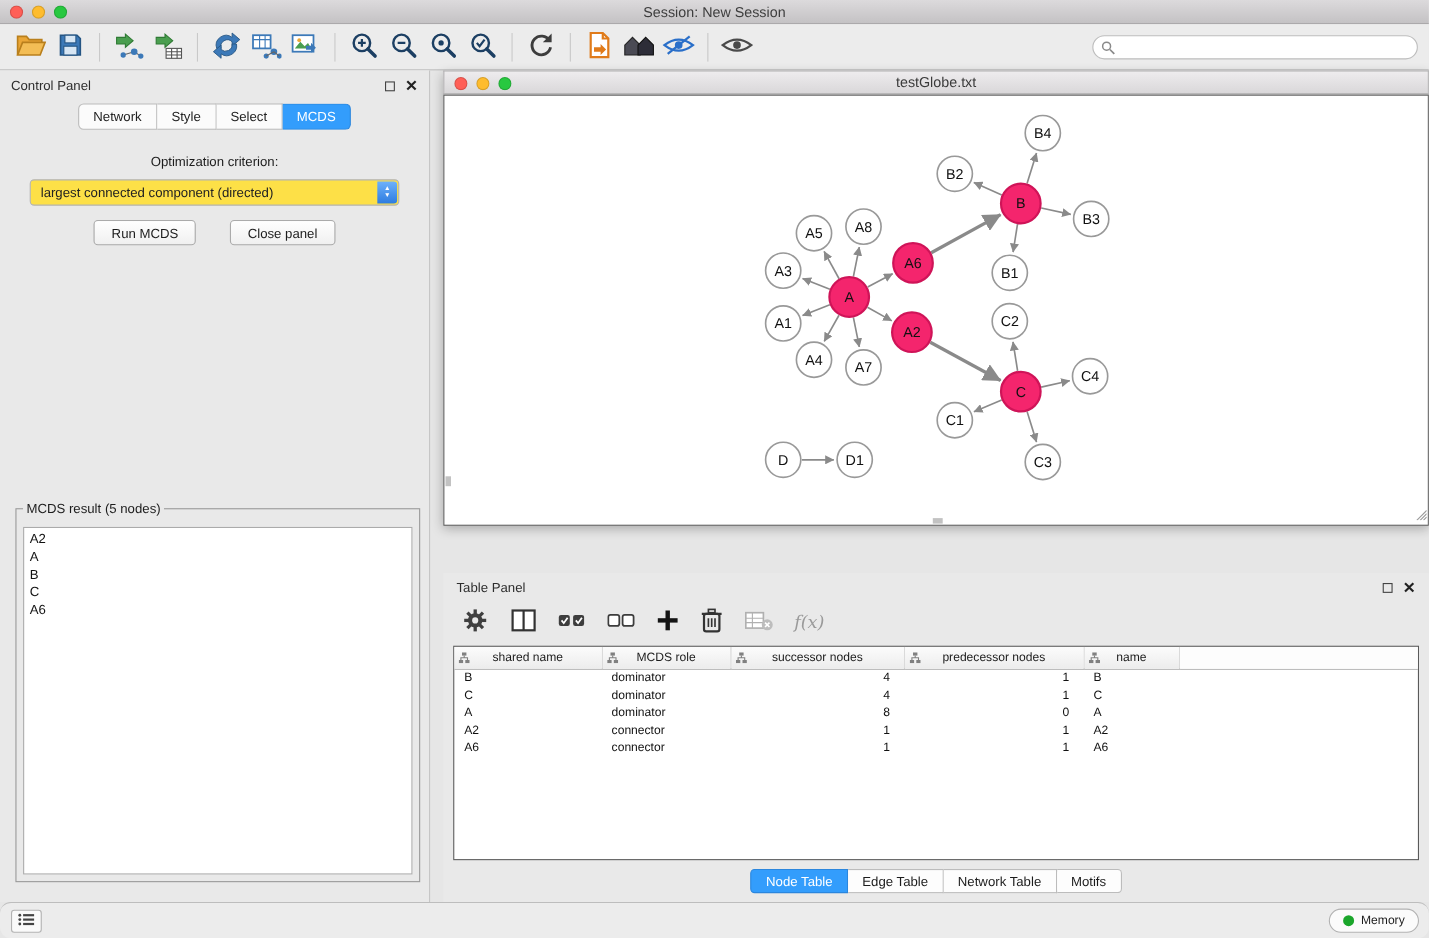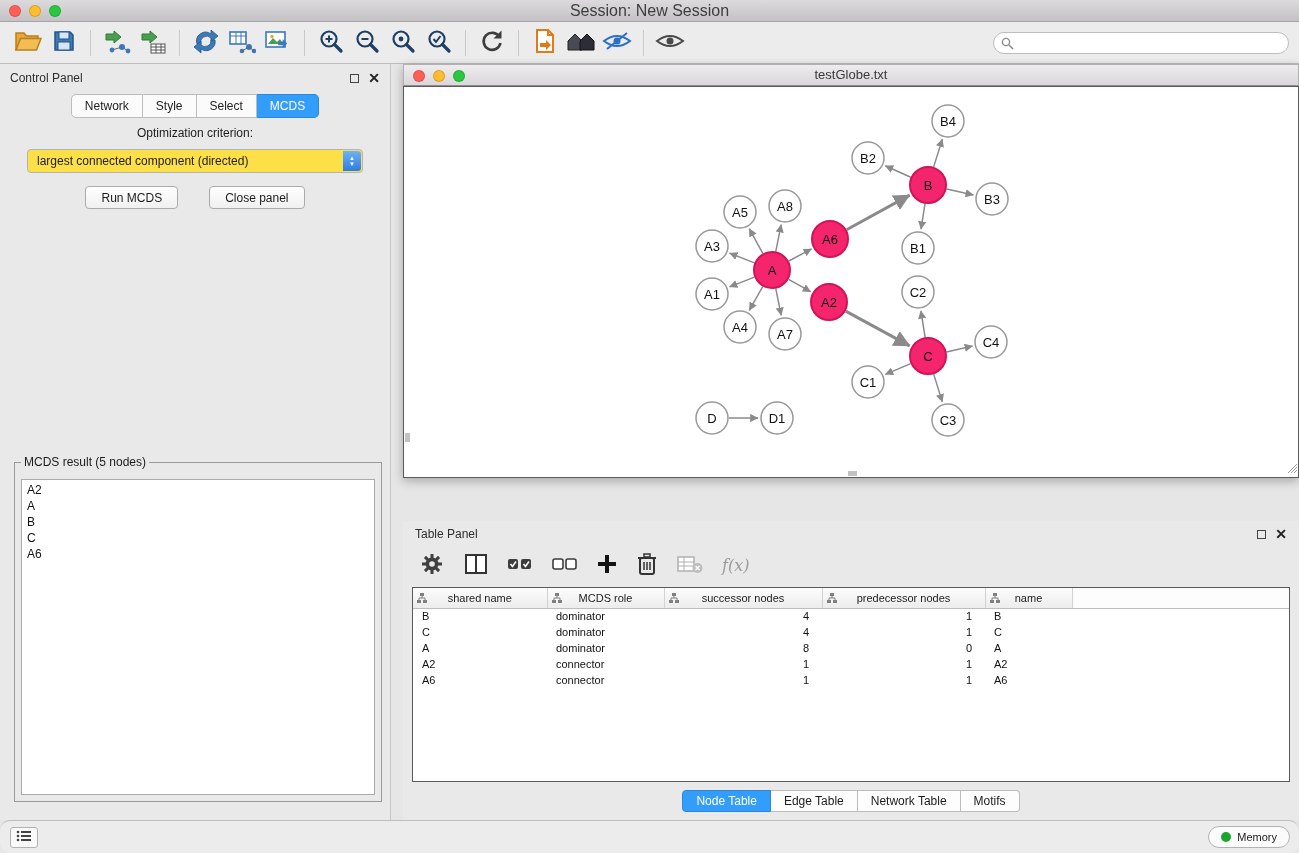--- a/index.html
+++ b/index.html
@@ -16,21 +16,21 @@
   .titlebar {
     position:absolute; top:0; left:0; right:0; height:22px;
     background:linear-gradient(#dcdadc,#c4c2c4);
     border-bottom:1px solid #a5a3a5;
   }
   .traffic { position:absolute; left:9px; top:5px; display:flex; gap:8px; }
   .light { width:12px; height:12px; border-radius:50%; border:1px solid rgba(0,0,0,.15); }
   .light.red { background:#ff5f57; }
   .light.yellow { background:#febc2e; }
   .light.green { background:#28c840; }
-  .titlebar-title { text-align:center; line-height:21px; font-size:16px; color:#3e3e3e; }
+  .titlebar-title { text-align:center; line-height:21px; font-size:13px; color:#3e3e3e; }
   
   .toolbar {
     position:absolute; top:22px; left:0; right:0; height:42px;
     background:#ececec; border-bottom:1px solid #bdbdbd;
     display:flex; align-items:center; padding:0 10px;
   }
   .tool-btn { width:36px; height:34px; display:flex; align-items:center; justify-content:center; border-radius:4px; }
   .tool-sep { width:1px; height:26px; background:#c9c9c9; margin:0 8px; }
   .search-wrap { margin-left:auto; position:relative; }
   .search-input {
@@ -49,21 +49,21 @@
   .float-box { width:9px; height:9px; border:1.5px solid #444; display:inline-block; }
   .close-x { font-size:14px; font-weight:bold; color:#222; line-height:10px; }
   .ctabs { display:flex; justify-content:center; margin-top:2px; }
   .ctab {
     padding:4px 13px; font-size:12px; background:#fbfbfb; color:#222;
     border:1px solid #bcbcbc; border-left:none;
   }
   .ctab:first-child { border-left:1px solid #bcbcbc; border-radius:5px 0 0 5px; }
   .ctab:last-child { border-radius:0 5px 5px 0; }
   .ctab.active { background:#339dfc; border-color:#2b86dd; color:#fff; }
-  .opt-label { text-align:center; margin-top:8px; font-size:12px; color:#1c1c1c; }
+  .opt-label { text-align:center; margin-top:22px; font-size:12px; color:#1c1c1c; }
   .dropdown {
     width:336px; height:24px; margin:9px auto 0 auto; background:#fde047;
     border:1px solid #b4b4b4; border-radius:4px; position:relative;
     display:flex; align-items:center; padding:0 26px 0 9px; font-size:12px;
   }
   .dd-stepper {
     position:absolute; right:1px; top:1px; bottom:1px; width:18px;
     background:linear-gradient(#6db1fb,#2e7ce0); border-radius:0 3px 3px 0;
     display:flex; flex-direction:column; align-items:center; justify-content:center;
     color:#fff; font-size:6px; line-height:6px;

